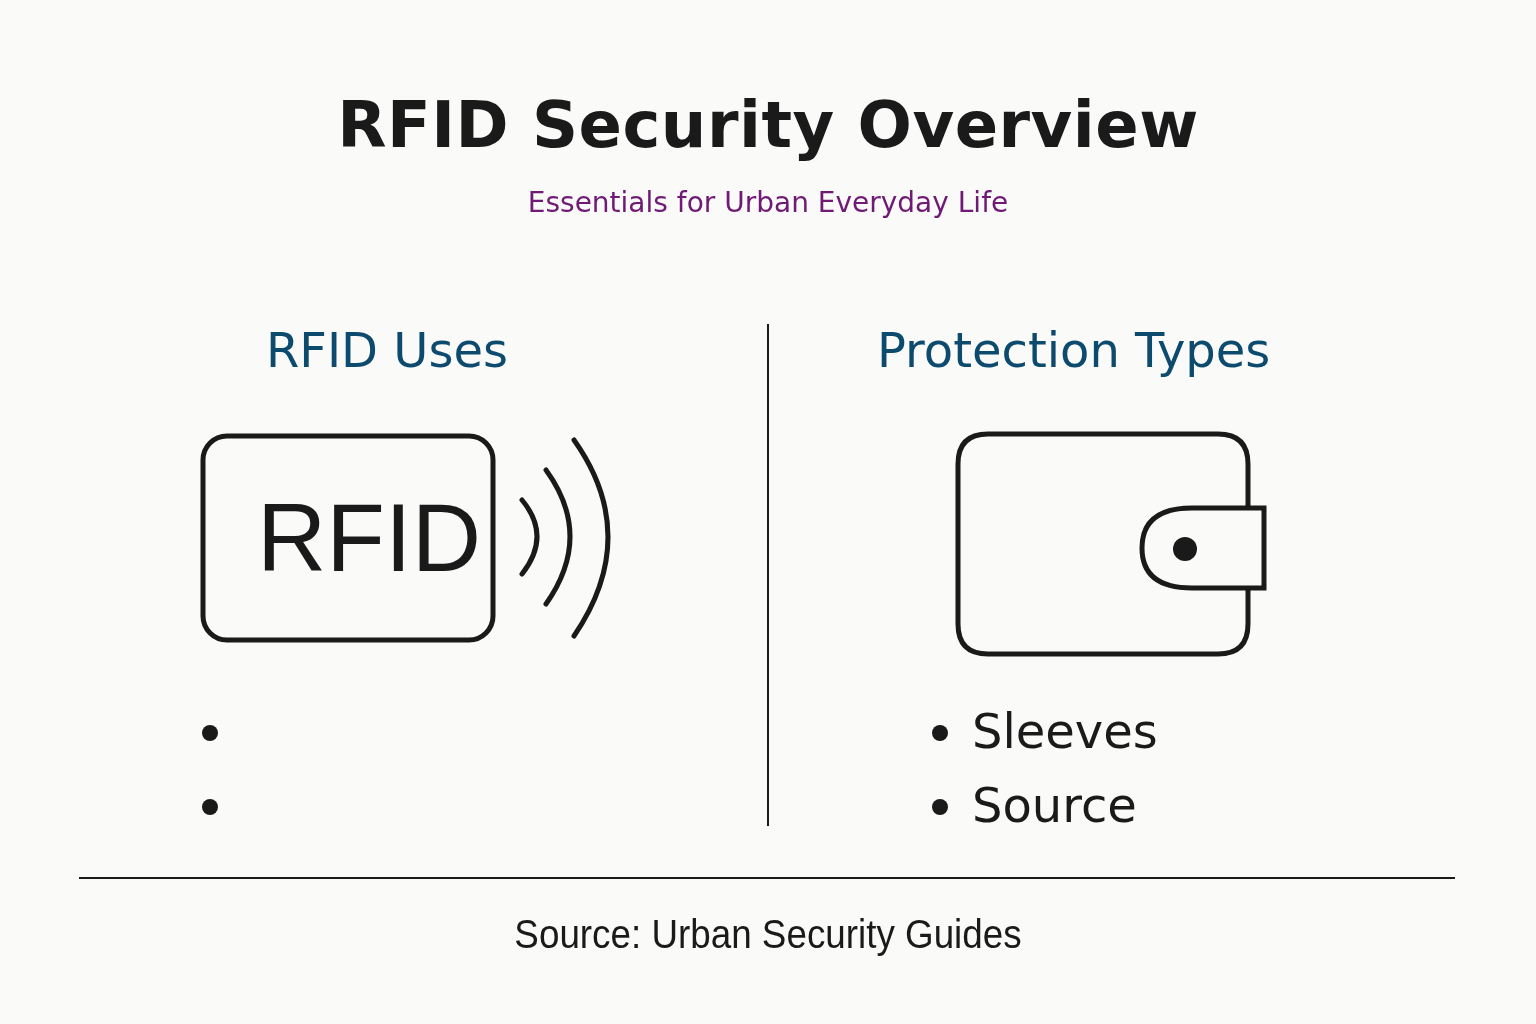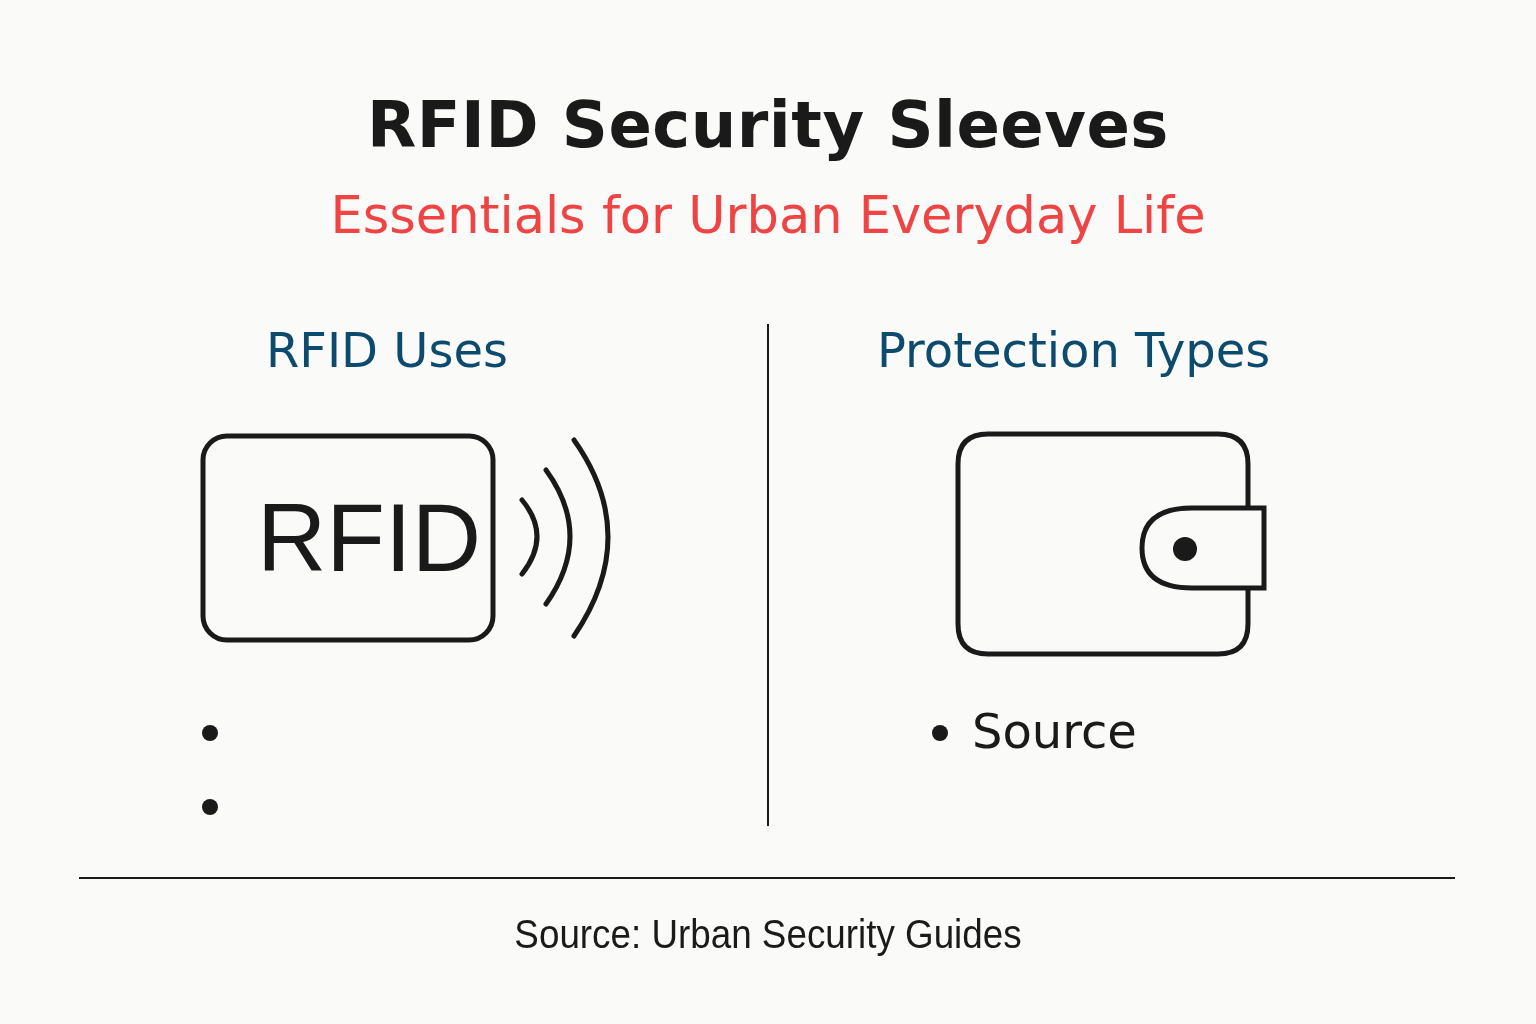--- a/index.html
+++ b/index.html
@@ -24,23 +24,23 @@
       font-weight: bold;
       letter-spacing: 0.5px;
       color: #1a1a1a;
       margin: 0;
     }
     .subtitle {
       position: absolute;
       left: 0; right: 0;
       top: 186px;
       text-align: center;
-      font-size: 51px;
+      font-size: 28px;
       font-weight: normal;
-      color: #ef4444;
+      color: #701a75;
       margin: 0;
     }
     .col-heading {
       position: absolute;
       top: 322px;
       font-size: 48px;
       font-weight: normal;
       margin: 0;
       color: #0c4a6e;
     }
@@ -122,21 +122,21 @@
       text-align: center;
       font-family: "Liberation Sans", sans-serif;
       font-size: 40px;
       color: #1a1a1a;
       transform: scaleX(0.92);
     }
   </style>
 </head>
 <body>
 
-<h1 class="title">RFID Security Sleeves</h1>
+<h1 class="title">RFID Security Overview</h1>
 <h2 class="subtitle">Essentials for Urban Everyday Life</h2>
 
 <section>
   <h3 class="col-heading left">RFID Uses</h3>
 
   <svg class="icon-rfid" viewBox="0 0 420 212" fill="none" stroke="#1a1a1a" stroke-width="5" stroke-linecap="round">
     <rect x="3" y="4" width="290" height="204" rx="24" ry="24"></rect>
     <path d="M 322 68 Q 352 104 322 142"></path>
     <path d="M 346 38 Q 394 104 346 172"></path>
     <path d="M 374 8 Q 442 104 374 204"></path>
@@ -160,19 +160,23 @@
 
   <svg class="icon-wallet" viewBox="0 0 320 230" fill="none" stroke="#1a1a1a" stroke-width="5">
     <path d="M 298 78 L 298 34 Q 298 4 268 4 L 38 4 Q 8 4 8 34 L 8 194 Q 8 224 38 224 L 268 224 Q 298 224 298 194 L 298 158"></path>
     <path d="M 314 78 L 242 78 Q 192 78 192 118 Q 192 158 242 158 L 314 158 Z" fill="#fafaf8"></path>
     <circle cx="235" cy="119" r="12" fill="#1a1a1a" stroke="none"></circle>
   </svg>
 
   <ul class="bullets right">
     <li>
       <span class="dot"></span>
+      <span>Sleeves</span>
+    </li>
+    <li>
+      <span class="dot"></span>
       <span>Source</span>
     </li>
   </ul>
 </section>
 
 <div class="hdivider"></div>
 <div class="source">Source: Urban Security Guides</div>
 
 </body></html>

